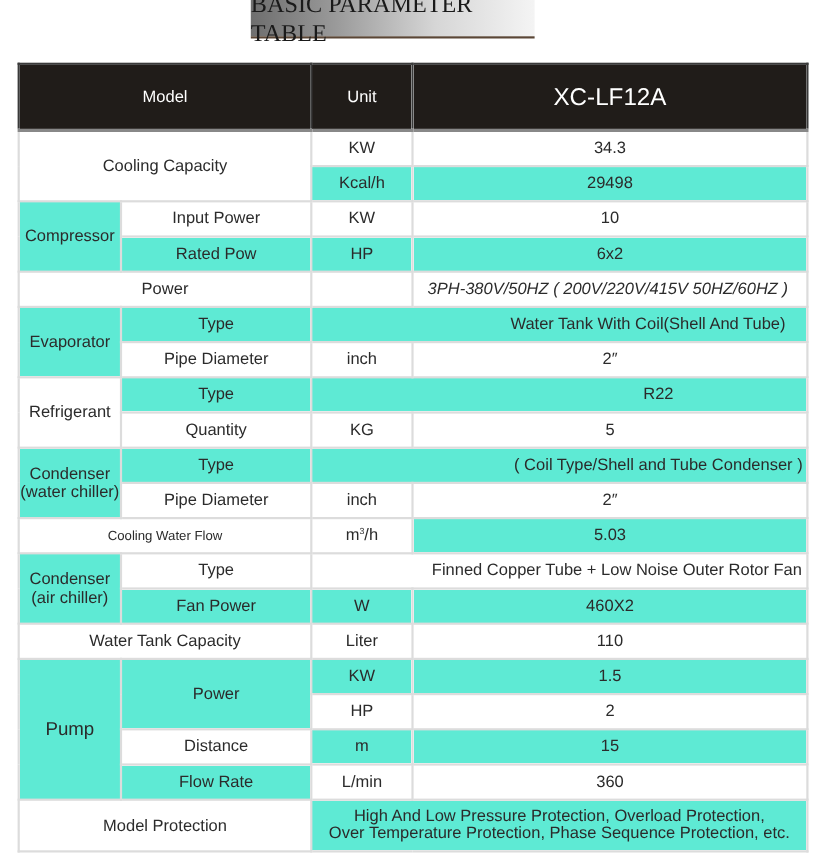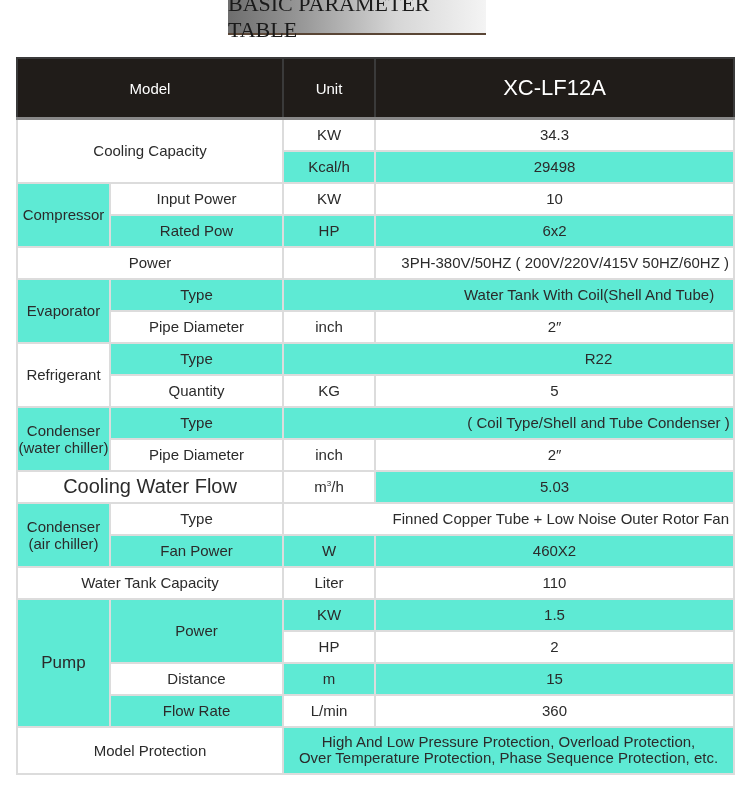--- a/index.html
+++ b/index.html
@@ -70,21 +70,21 @@
   </tr>
   <tr class="r">
     <td class="g">Rated Pow</td>
     <td class="g sm">HP</td>
     <td class="g big">6x2</td>
   </tr>
 
   <tr class="r">
     <td colspan="2" class="w">Power</td>
     <td class="w sm"></td>
-    <td class="w sm" style="text-align:right;padding-right:4px;">3PH-380V/50HZ ( 200V/220V/415V   50HZ/60HZ )</td>
+    <td class="w sm" style="padding-right:4px;font-style:italic;">3PH-380V/50HZ ( 200V/220V/415V   50HZ/60HZ )</td>
   </tr>
 
   <tr class="r">
     <td rowspan="2" class="g">Evaporator</td>
     <td class="g">Type</td>
     <td colspan="2" class="g sm" style="padding-left:180px;text-align:left;margin-top:36px;"><span>Water Tank With Coil(Shell And Tube)</span></td>
   </tr>
   <tr class="r">
     <td class="w">Pipe Diameter</td>
     <td class="w sm">inch</td>
@@ -110,21 +110,21 @@
     <td class="g">Type</td>
     <td colspan="2" class="g" style="padding-left:180px;">( Coil Type/Shell and Tube Condenser )</td>
   </tr>
   <tr class="r">
     <td class="w">Pipe Diameter</td>
     <td class="w sm">inch</td>
     <td class="w big">2″</td>
   </tr>
 
   <tr class="r">
-    <td colspan="2" class="w" style="font-size:20px;">Cooling Water Flow</td>
+    <td colspan="2" class="w" style="font-size:12px;">Cooling Water Flow</td>
     <td class="w sm"><span>m</span><sup>3</sup><span>/h</span></td>
     <td class="g big">5.03</td>
   </tr>
 
   <tr class="r">
     <td rowspan="2" class="g lab2">
       <span>Condenser</span><br>
       <span>(air chiller)</span>
     </td>
     <td class="w">Type</td>

